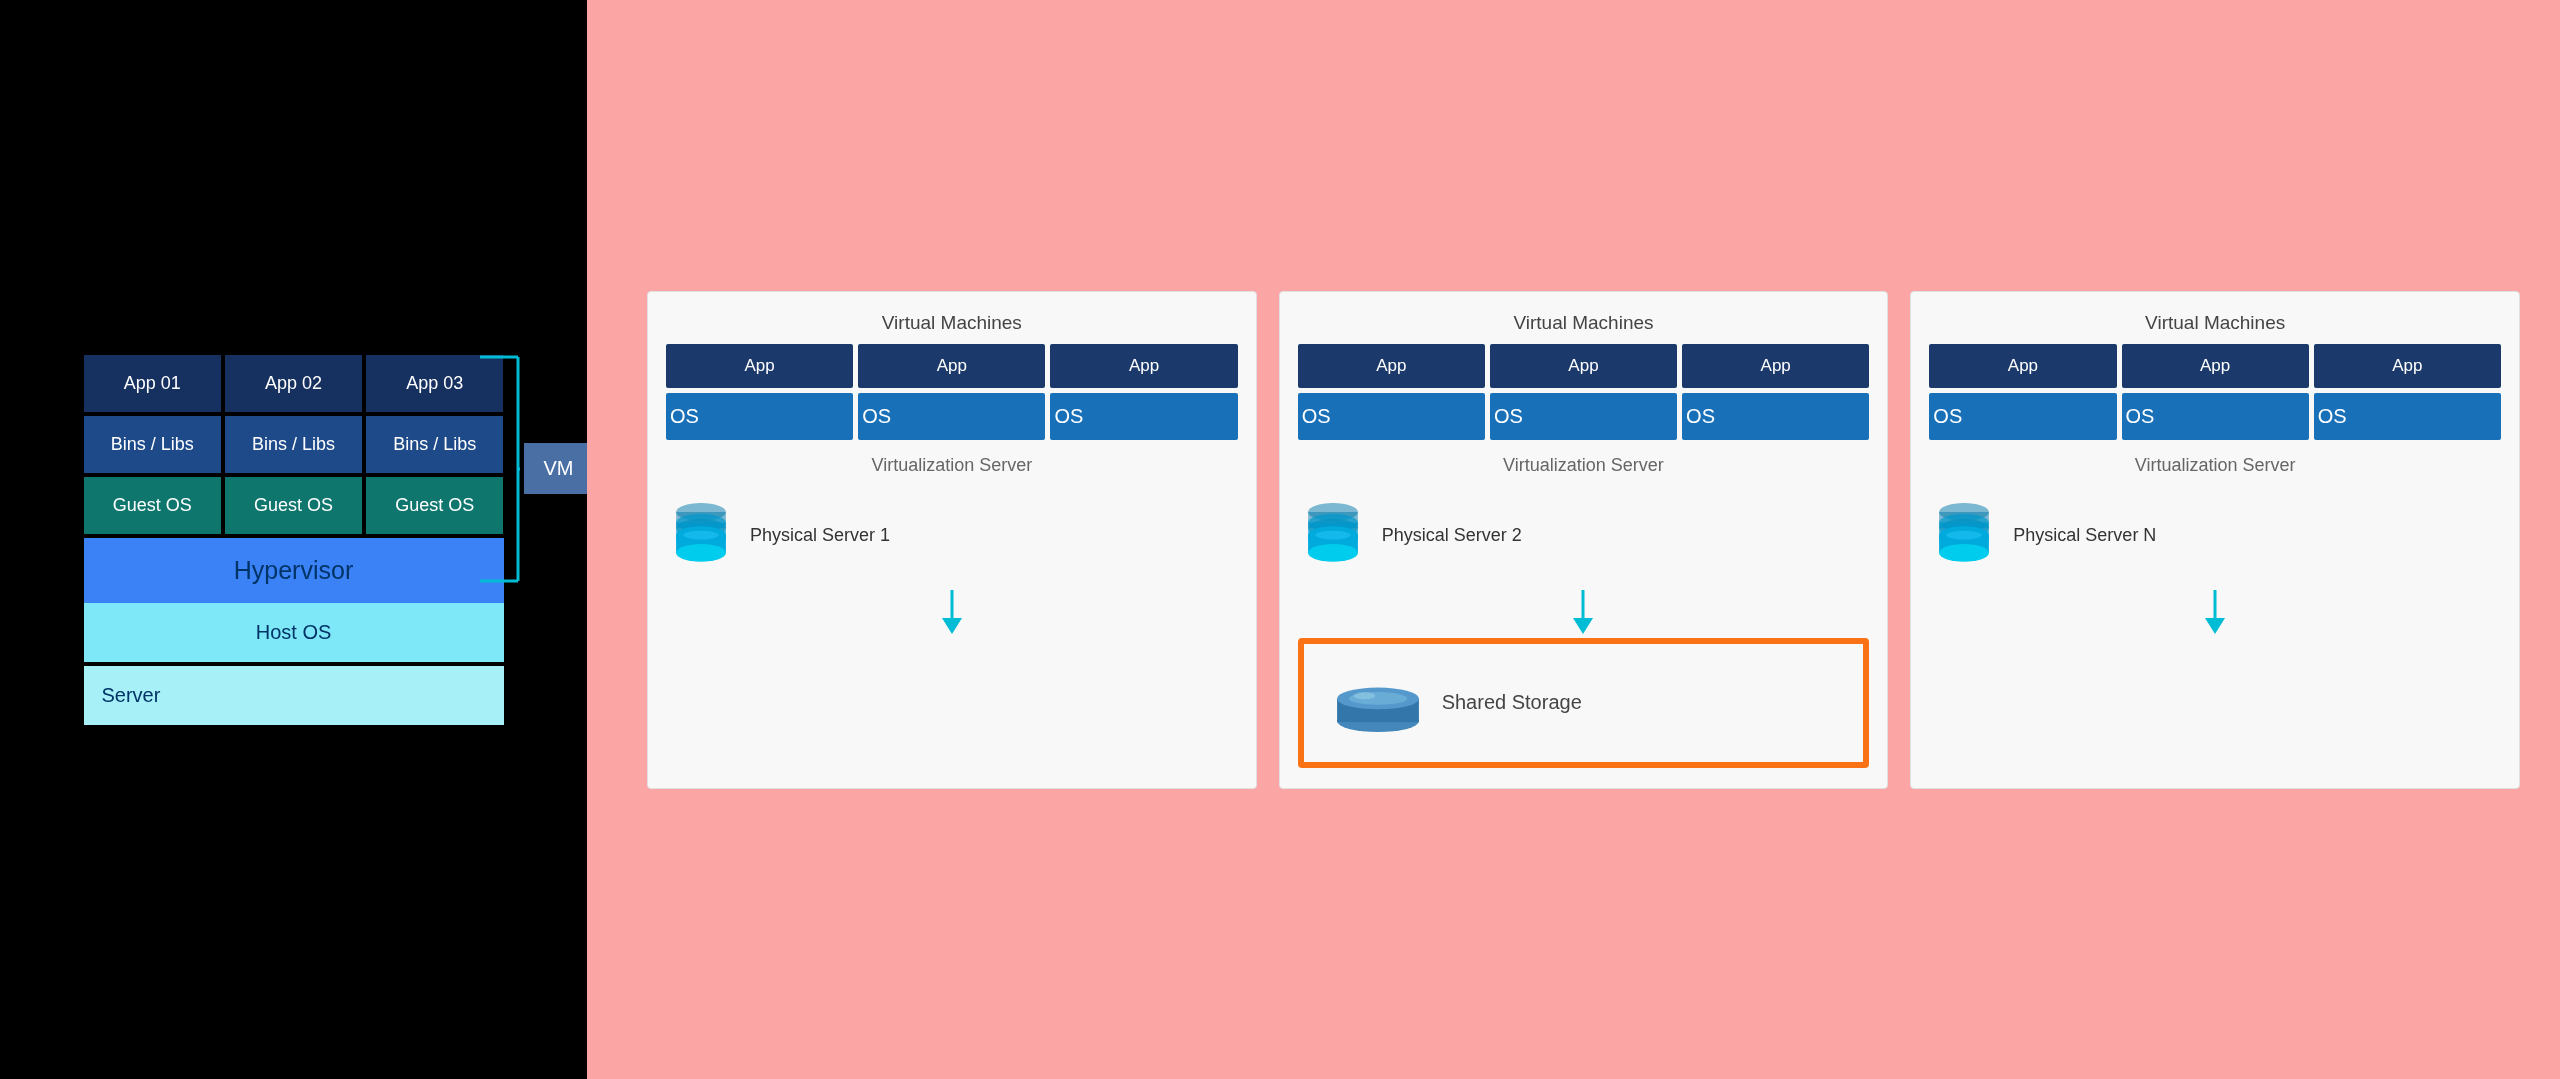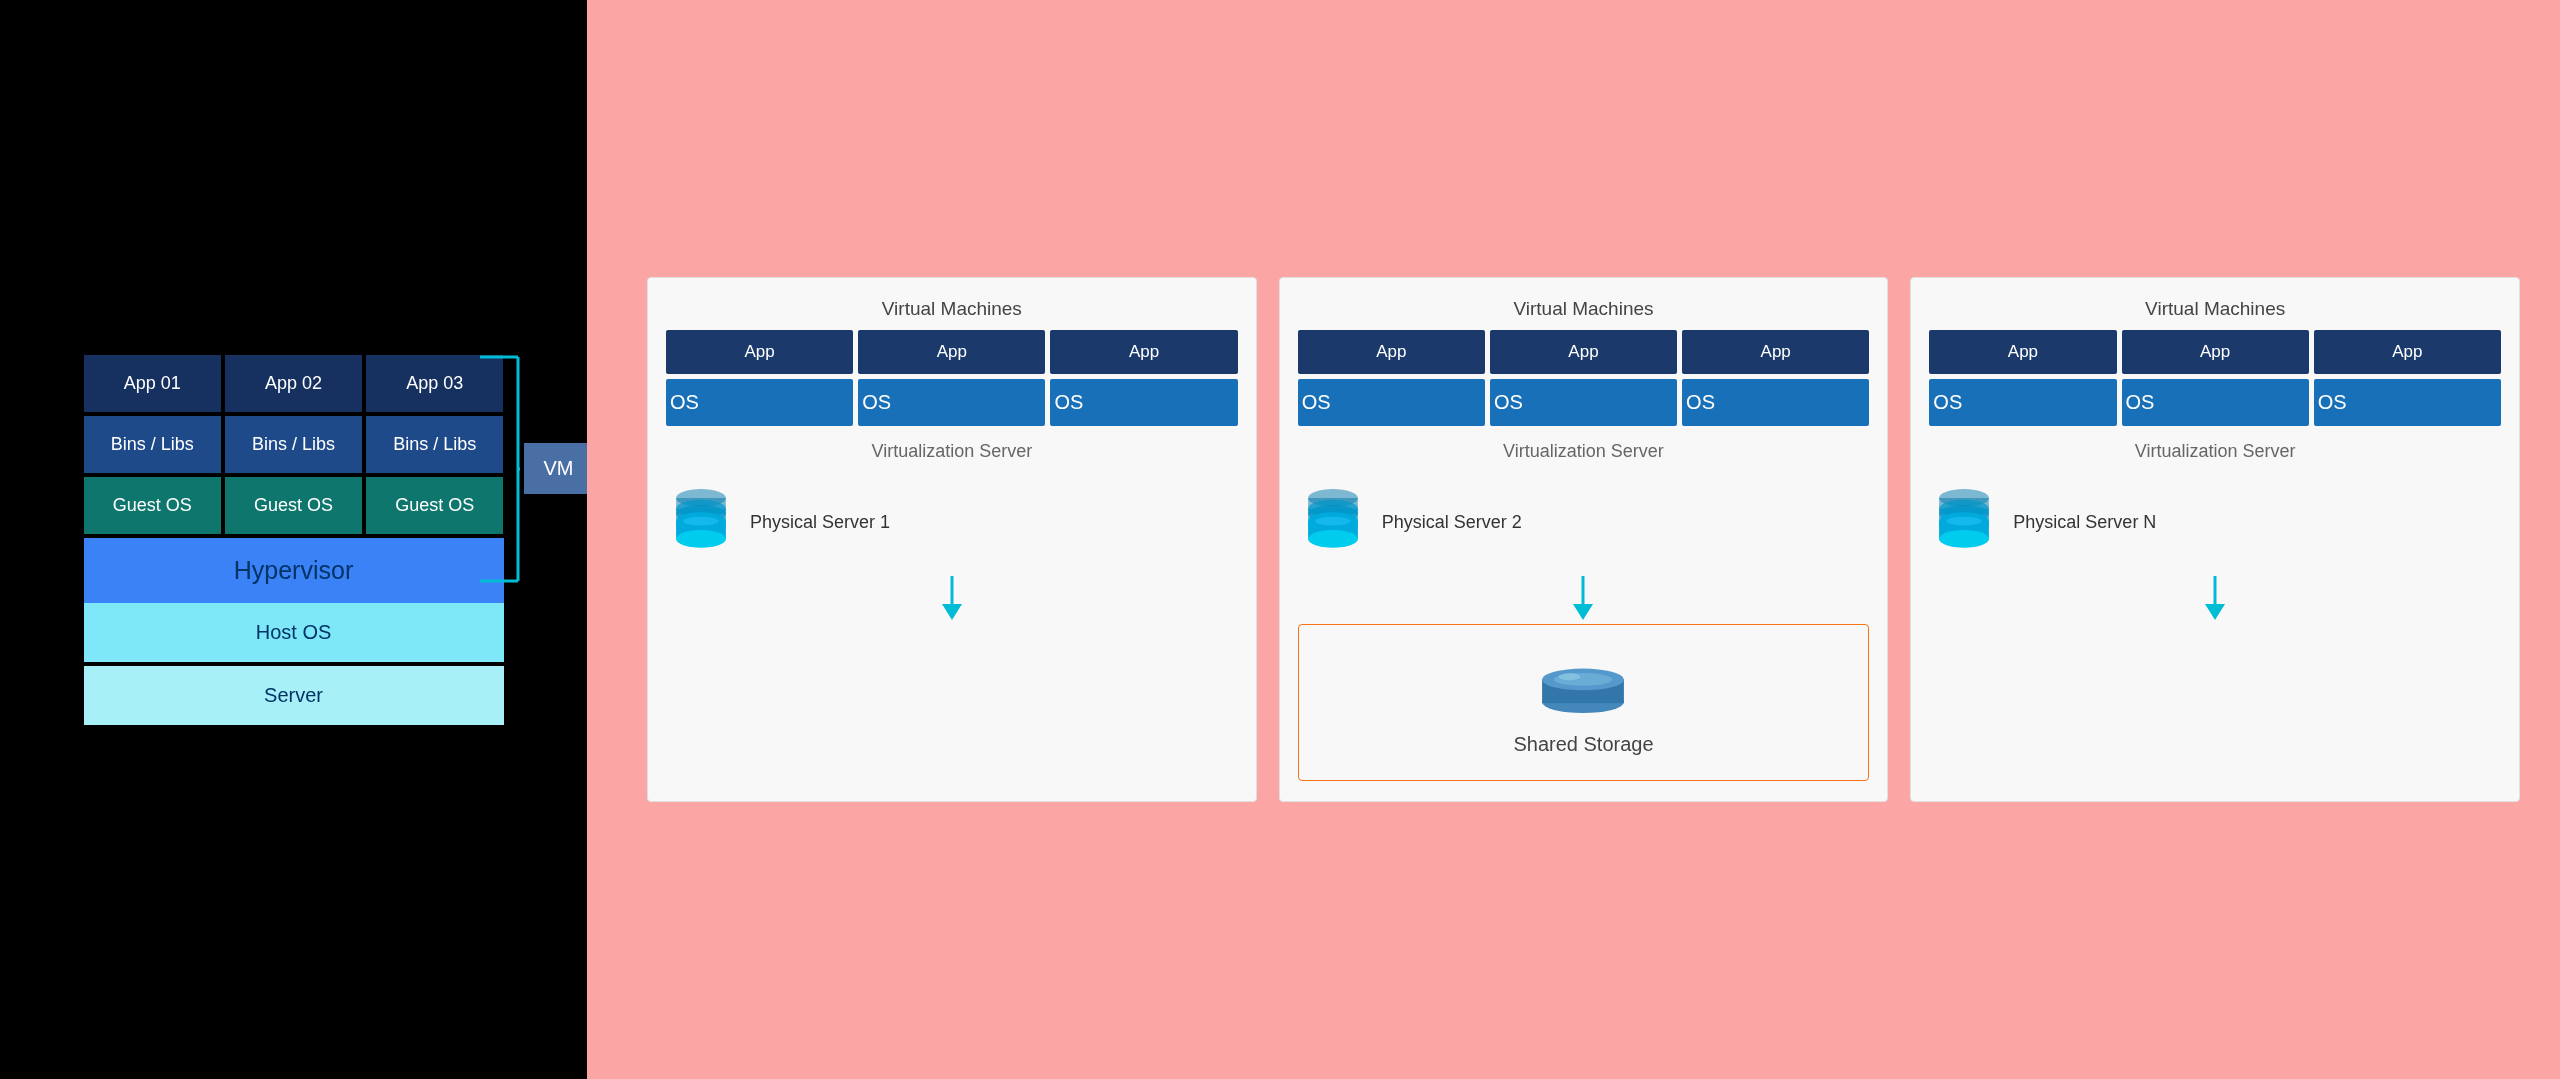--- a/index.html
+++ b/index.html
@@ -69,21 +69,20 @@
       text-align: center;
       padding: 18px;
       font-size: 20px;
       font-weight: 500;
       margin-bottom: 4px;
     }
 
     .server-bar {
       background: #a8f0f8;
       color: #003366;
-      text-align: center;
       padding: 18px;
       font-size: 20px;
       font-weight: 500;
     }
 
     
     .vm-bracket-container {
       position: absolute;
       right: -90px;
       top: 0;
@@ -196,25 +195,25 @@
     }
 
     .arrow-container {
       display: flex;
       justify-content: center;
       padding: 4px 0;
     }
 
     .shared-storage-section {
       background: #f8f8f8;
-      border: 1px solid #f97316;
+      border: 6px solid #f97316;
       border-radius: 4px;
       padding: 24px;
       display: flex;
-      flex-direction: column;
+      flex-direction: row;
       align-items: center;
       gap: 14px;
     }
 
     .storage-text {
       font-size: 20px;
       color: #444;
       text-align: center;
     }
   </style>

